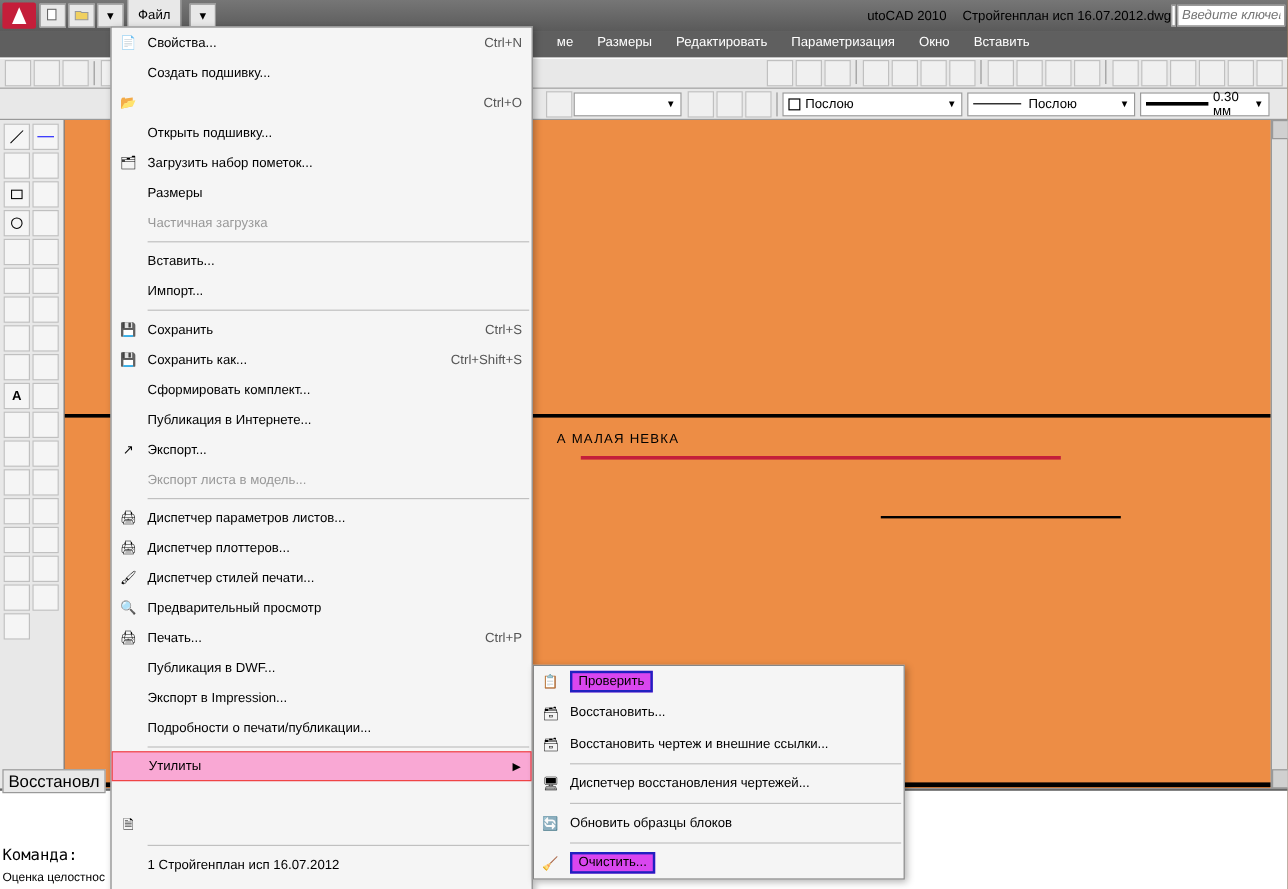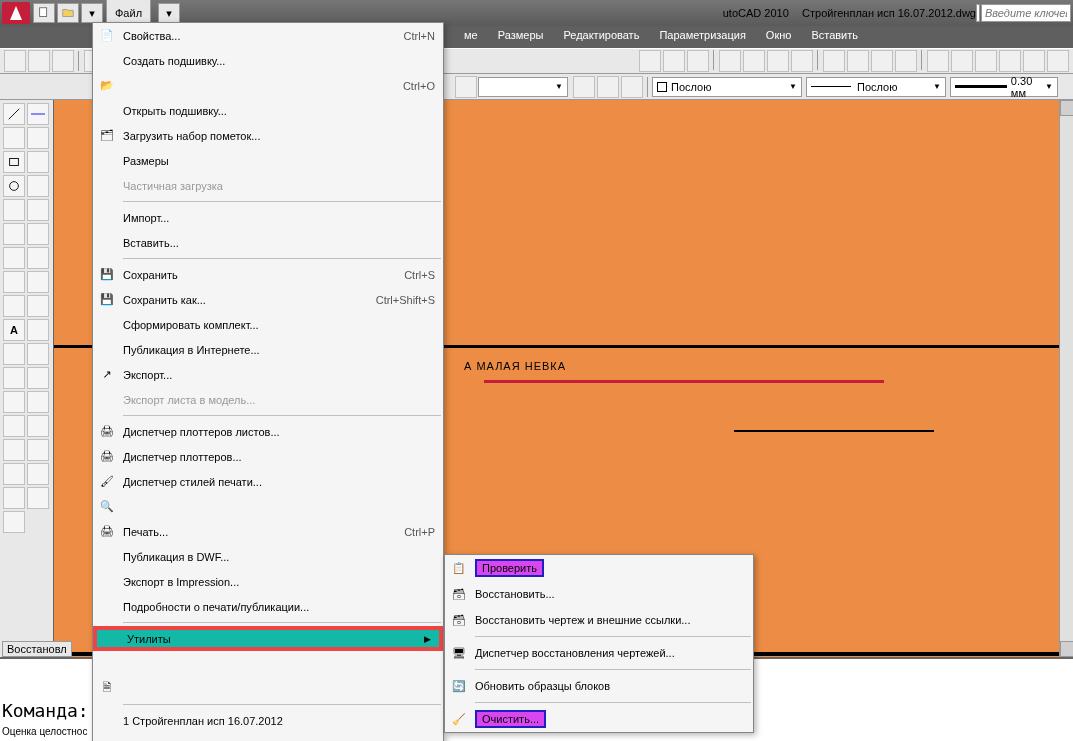--- a/index.html
+++ b/index.html
@@ -29,26 +29,26 @@
  linear-gradient(#000,#000) 0 552px/100% 4px no-repeat,
  linear-gradient(90deg,#c41e3a,#c41e3a) 430px 280px/400px 3px no-repeat,
  linear-gradient(90deg,#000,#000) 680px 330px/200px 2px no-repeat;
  pointer-events:none}
 .canvas-text{position:absolute;left:410px;top:260px;font-size:11px;letter-spacing:1px}
 .vscroll{position:absolute;right:0;top:0;width:14px;bottom:84px;background:#e0e0e0;border-left:1px solid #999}
 .vscroll::before,.vscroll::after{content:"";position:absolute;left:0;width:14px;height:14px;background:#d0d0d0;border:1px solid #999}
 .vscroll::before{top:0}.vscroll::after{bottom:0}
 .hscroll{position:absolute;left:54px;right:14px;bottom:70px;height:14px;background:#e0e0e0;border-top:1px solid #999}
 .cmd-area{position:absolute;left:0;right:0;bottom:0;height:84px;background:#fff;border-top:2px solid #666}
-.cmd-tab{position:absolute;left:2px;top:-18px;background:#e8e8e8;border:1px solid #999;padding:1px 4px;font-size:11px}
-.cmd-line{position:absolute;left:2px;bottom:20px;font-family:Consolas,monospace;font-size:18px}
+.cmd-tab{position:absolute;left:2px;top:-18px;background:#e8e8e8;border:1px solid #999;padding:1px 4px;font-size:14px}
+.cmd-line{position:absolute;left:2px;bottom:20px;font-family:Consolas,monospace;font-size:13px}
 .cmd-status{position:absolute;left:2px;bottom:4px;font-size:10px}
 .file-menu{position:absolute;left:92px;top:22px;width:352px;background:#f5f5f5;border:1px solid #868686;box-shadow:2px 2px 6px rgba(0,0,0,.3);z-index:100}
 .file-menu-item{height:25px;display:flex;align-items:center;padding:0 8px 0 0;cursor:pointer}
-.file-menu-item.hi{background:#14b8a6;border:4px solid #ef4444}
+.file-menu-item.hi{background:#f9a8d4;border:1px solid #ef4444}
 .fm-icon{width:28px;height:25px;display:flex;align-items:center;justify-content:center;margin-right:2px}
 .fm-label{flex:1}
 .fm-sc{color:#555;margin-left:auto}
 .fm-arrow{font-size:9px;margin-left:auto}
 .fm-sep{height:1px;background:#c0c0c0;margin:3px 2px 3px 30px}
 .fm-disabled{color:#999}
 .submenu{position:absolute;left:444px;top:554px;width:310px;background:#f5f5f5;border:1px solid #868686;box-shadow:2px 2px 6px rgba(0,0,0,.3);z-index:101}
 .sub-item{height:26px;display:flex;align-items:center;padding:0 8px 0 0;cursor:pointer}
 .sub-icon{width:28px;height:26px;display:flex;align-items:center;justify-content:center;margin-right:2px}
 .sub-sep{height:1px;background:#c0c0c0;margin:3px 2px 3px 30px}
@@ -244,25 +244,25 @@
       <span class="fm-icon"></span>
       <span class="fm-label">Размеры</span>
     </div>
   <div class="file-menu-item">
       <span class="fm-icon"></span>
       <span class="fm-label fm-disabled">Частичная загрузка</span>
     </div>
   <div class="fm-sep"></div>
   <div class="file-menu-item">
       <span class="fm-icon"></span>
+      <span class="fm-label">Вставить...</span>
+    </div>
+  <div class="file-menu-item">
+      <span class="fm-icon"></span>
       <span class="fm-label">Импорт...</span>
-    </div>
-  <div class="file-menu-item">
-      <span class="fm-icon"></span>
-      <span class="fm-label">Вставить...</span>
     </div>
   <div class="fm-sep"></div>
   <div class="file-menu-item">
       <span class="fm-icon">💾</span>
       <span class="fm-label">Сохранить</span>
       <span class="fm-sc">Ctrl+S</span>
     </div>
   <div class="file-menu-item">
       <span class="fm-icon">💾</span>
       <span class="fm-label">Сохранить как...</span>
@@ -280,32 +280,33 @@
       <span class="fm-icon">↗</span>
       <span class="fm-label">Экспорт...</span>
     </div>
   <div class="file-menu-item">
       <span class="fm-icon"></span>
       <span class="fm-label fm-disabled">Экспорт листа в модель...</span>
     </div>
   <div class="fm-sep"></div>
   <div class="file-menu-item">
       <span class="fm-icon">🖨</span>
-      <span class="fm-label">Диспетчер плоттеров листов...</span>
+      <span class="fm-label">Диспетчер параметров листов...</span>
     </div>
   <div class="file-menu-item">
       <span class="fm-icon">🖨</span>
       <span class="fm-label">Диспетчер плоттеров...</span>
     </div>
   <div class="file-menu-item">
       <span class="fm-icon">🖌</span>
       <span class="fm-label">Диспетчер стилей печати...</span>
     </div>
   <div class="file-menu-item">
       <span class="fm-icon">🔍</span>
+      <span class="fm-label">Предварительный просмотр</span>
     </div>
   <div class="file-menu-item">
       <span class="fm-icon">🖨</span>
       <span class="fm-label">Печать...</span>
       <span class="fm-sc">Ctrl+P</span>
     </div>
   <div class="file-menu-item">
       <span class="fm-icon"></span>
       <span class="fm-label">Публикация в DWF...</span>
     </div>

